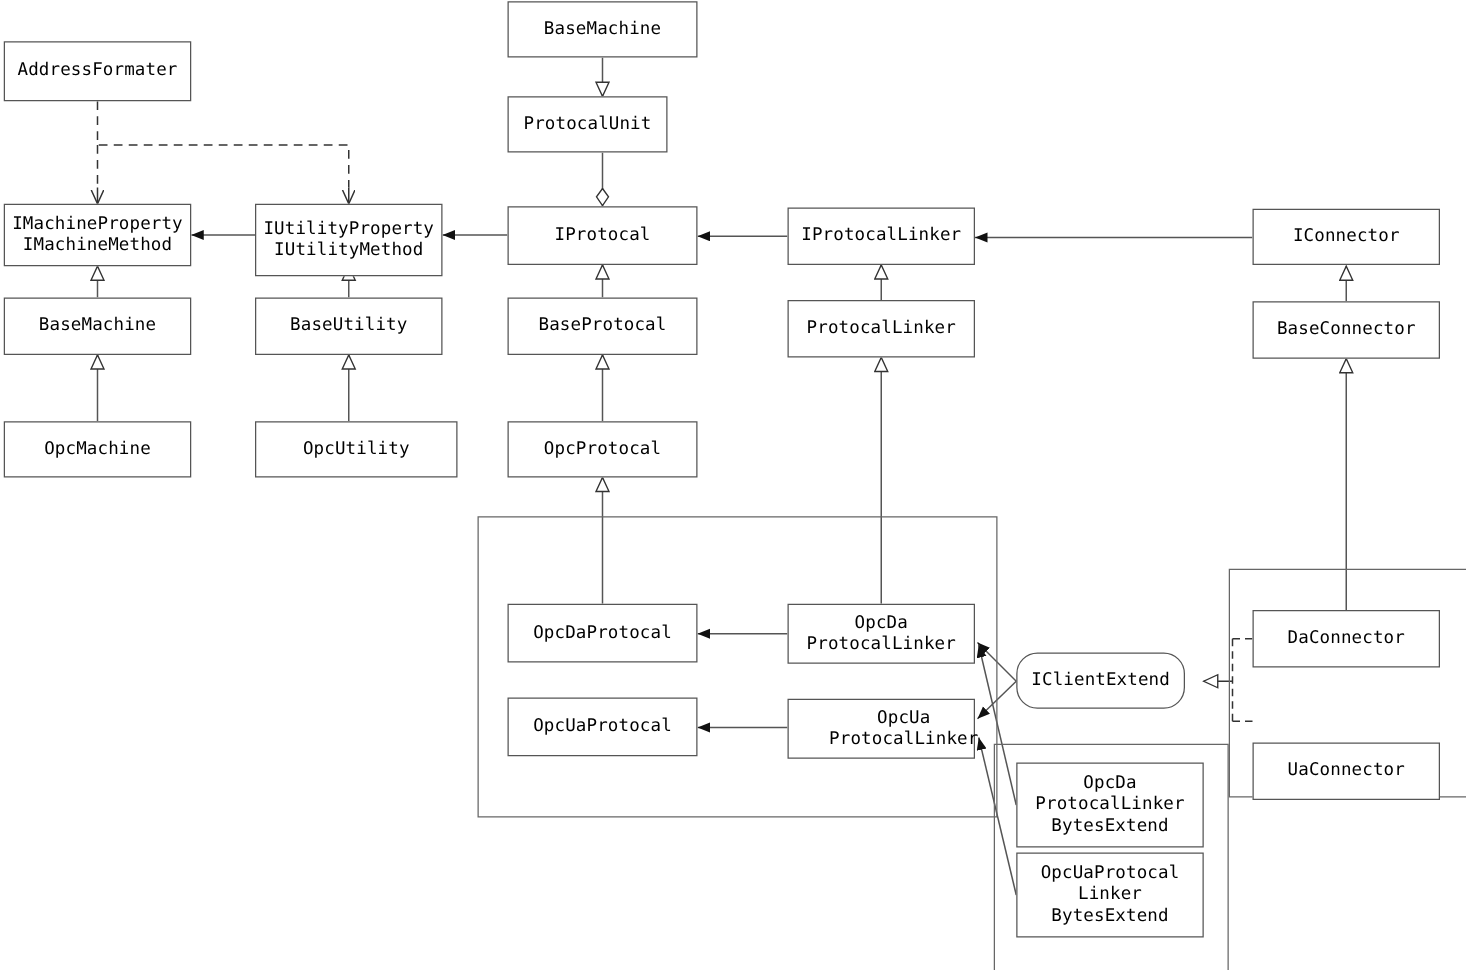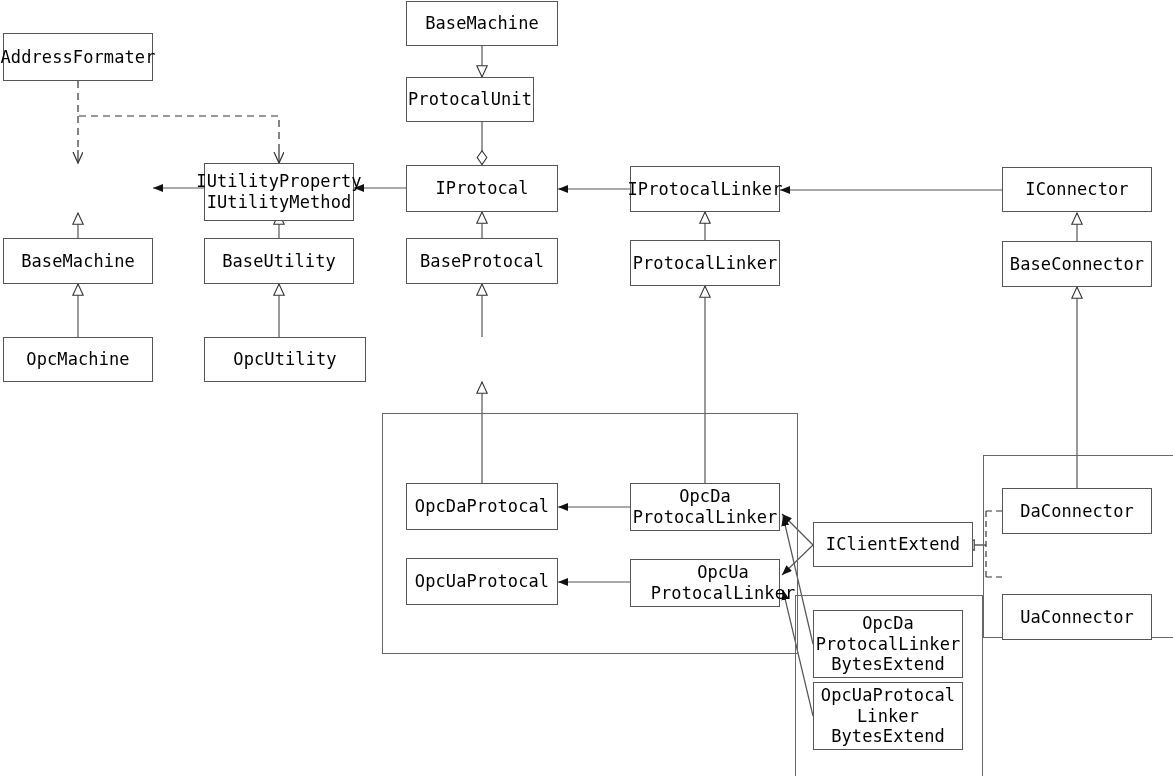--- a/index.html
+++ b/index.html
@@ -3,21 +3,21 @@
 <meta charset="utf-8">
 <style>
   html,body{margin:0;padding:0;background:#ffffff;}
   body{width:1173px;height:776px;overflow:hidden;
        font-family:"DejaVu Sans Mono","Liberation Mono",monospace;}
   #stage{position:relative;width:1173px;height:776px;}
   svg#wires{position:absolute;left:0;top:0;width:1173px;height:776px;}
   .node{position:absolute;box-sizing:border-box;background:#ffffff;
         border:1px solid #555555;display:flex;align-items:center;
         justify-content:center;text-align:center;line-height:1.22;
-        color:#000000;font-size:17px;letter-spacing:0.1px;z-index:3;}
+        color:#000000;font-size:14px;letter-spacing:0.1px;z-index:3;}
   .node span{display:block;white-space:pre-line;}
   .grp{position:absolute;box-sizing:border-box;border:1px solid #666666;
        background:transparent;z-index:1;}
 </style>
 </head>
 <body>
 
 <div id="stage">
 
   <svg id="wires" viewBox="0 0 1173 776" xmlns="http://www.w3.org/2000/svg">
@@ -105,20 +105,24 @@
   </svg>
 
   <div class="grp" style="left:382px;top:413px;width:416px;height:241px;"></div>
   <div class="grp" style="left:983px;top:455px;width:210px;height:183px;"></div>
   <div class="grp" style="left:795px;top:595px;width:188px;height:185px;"></div>
 
   <div class="node" style="left:3px;top:33px;width:150px;height:48px;">
     <span>AddressFormater</span>
     </div>
 
+  <div class="node" style="left:3px;top:163px;width:150px;height:50px;">
+    <span>IMachineProperty
+IMachineMethod</span>
+    </div>
 
   <div class="node" style="left:3px;top:238px;width:150px;height:46px;">
     <span>BaseMachine</span>
     </div>
 
   <div class="node" style="left:3px;top:337px;width:150px;height:45px;">
     <span>OpcMachine</span>
     </div>
 
   <div class="node" style="left:204px;top:163px;width:150px;height:58px;">
@@ -143,20 +147,23 @@
     </div>
 
   <div class="node" style="left:406px;top:165px;width:152px;height:47px;">
     <span>IProtocal</span>
     </div>
 
   <div class="node" style="left:406px;top:238px;width:152px;height:46px;">
     <span>BaseProtocal</span>
     </div>
 
+  <div class="node" style="left:406px;top:337px;width:152px;height:45px;">
+    <span>OpcProtocal</span>
+    </div>
 
   <div class="node" style="left:406px;top:483px;width:152px;height:47px;align-items:center;">
     <span>OpcDaProtocal</span>
     </div>
 
   <div class="node" style="left:406px;top:558px;width:152px;height:47px;">
     <span>OpcUaProtocal</span>
     </div>
 
   <div class="node" style="left:630px;top:166px;width:150px;height:46px;">
@@ -170,21 +177,21 @@
   <div class="node" style="left:630px;top:483px;width:150px;height:48px;">
     <span>OpcDa
 ProtocalLinker</span>
     </div>
 
   <div class="node" style="left:630px;top:559px;width:150px;height:48px;padding-left:36px;">
     <span>OpcUa
 ProtocalLinker</span>
     </div>
 
-  <div class="node" style="left:813px;top:522px;width:160px;height:45px;">
+  <div class="node" style="left:813px;top:522px;width:135px;height:45px;border-radius:17px;">
     <span>IClientExtend</span>
     </div>
 
   <div class="node" style="left:813px;top:610px;width:150px;height:68px;">
     <span>OpcDa
 ProtocalLinker
 BytesExtend</span>
     </div>
 
   <div class="node" style="left:813px;top:682px;width:150px;height:68px;">

